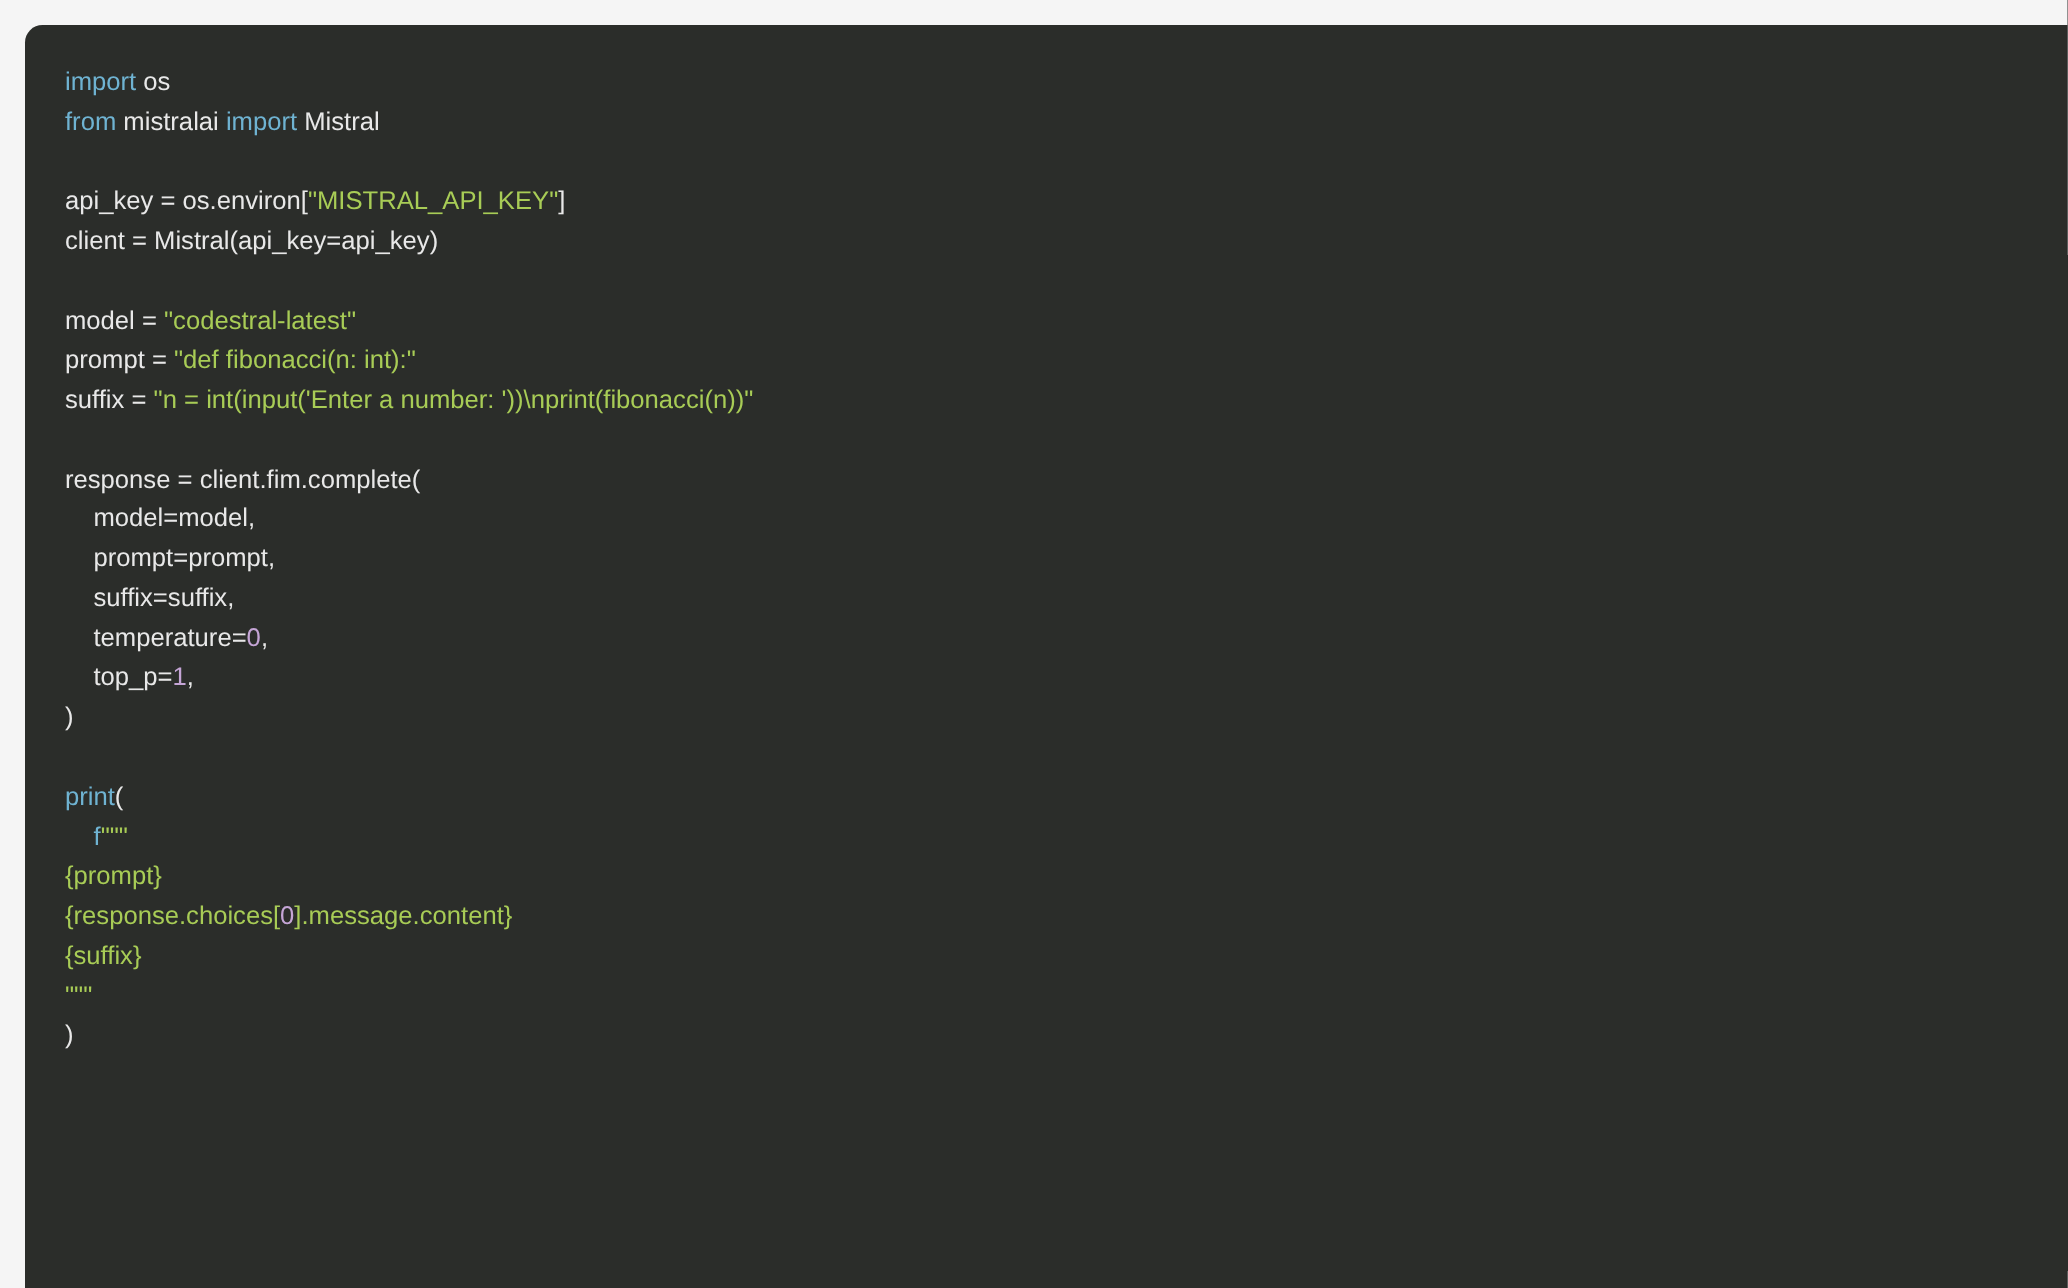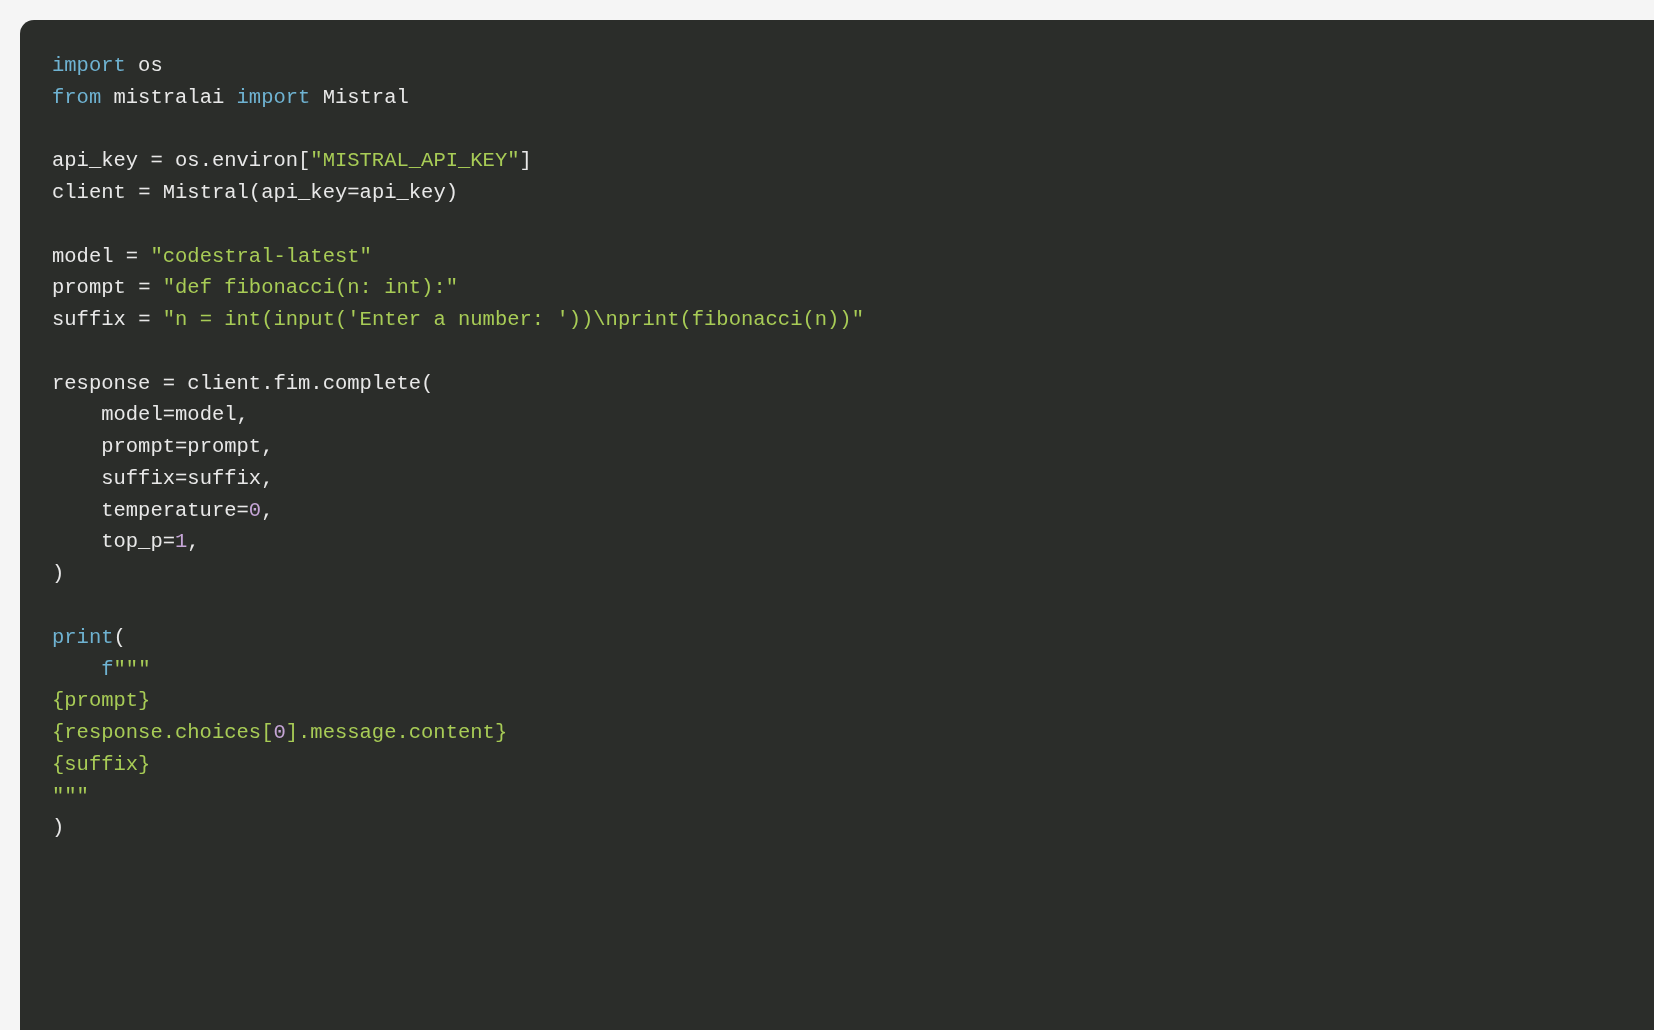--- a/index.html
+++ b/index.html
@@ -14,21 +14,21 @@
     }
     .code-block {
       background: #2b2d2a;
       border-radius: 14px;
       padding: 30px 32px;
       overflow-x: auto;
       width: 1654px;
       min-height: 1030px;
     }
     pre {
-      font-family: Liberation Mono, monospace;
+      font-family: Liberation Sans, sans-serif;
       font-size: 20.5px;
       line-height: 1.55;
       color: #e8e8e8;
       white-space: pre;
     }
     .kw { color: #6fb3d2; }
     .fn { color: #6fb3d2; }
     .str { color: #a8cc56; }
     .num { color: #c5a5d6; }
   </style>

